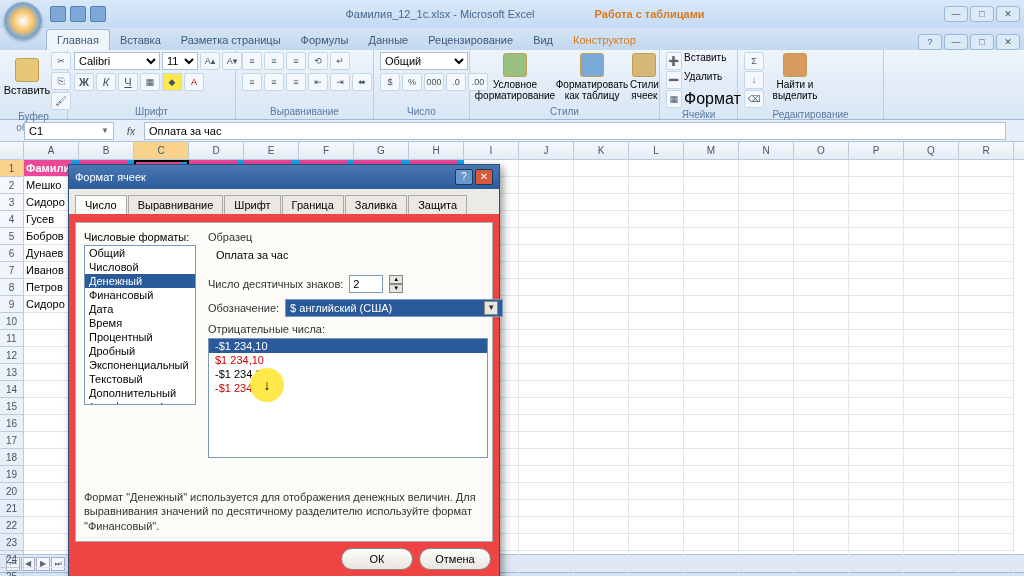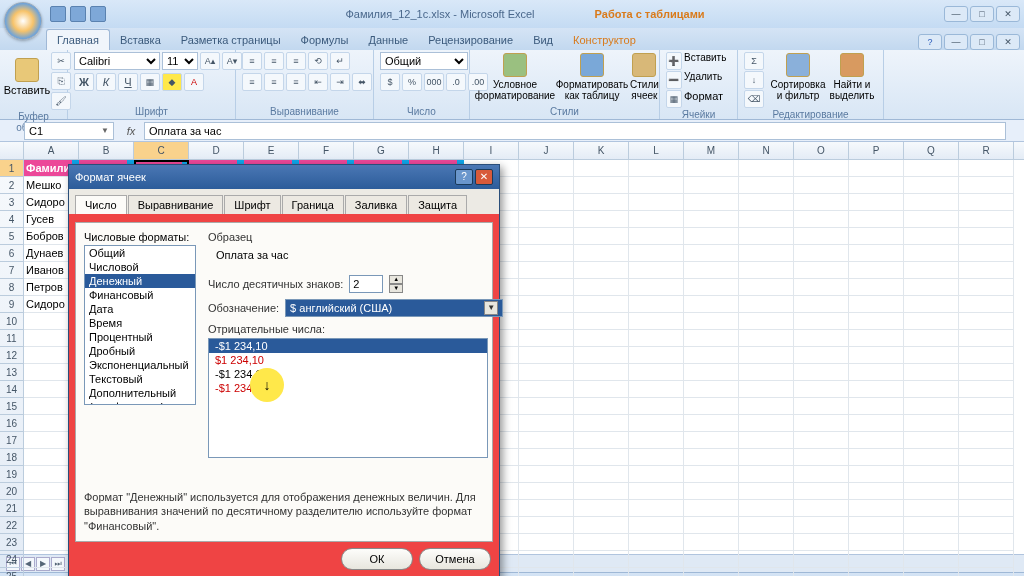--- a/index.html
+++ b/index.html
@@ -236,37 +236,32 @@
       <div class="row">
           <div class="smbtn" style="width:16px;">➕</div>
           <span style="font-size:10px;">Вставить</span>
         </div>
       <div class="row">
           <div class="smbtn" style="width:16px;">➖</div>
           <span style="font-size:10px;">Удалить</span>
         </div>
       <div class="row">
           <div class="smbtn" style="width:16px;">▦</div>
-          <span style="font-size:11px;">Формат</span>
+          <span style="font-size:16px;">Формат</span>
         </div>
     </div>
     <div class="group-label">Ячейки</div>
   </div>
   <div class="group" style="width:146px;">
     <div class="group-body">
       <div class="col" style="gap:1px;margin-right:4px;">
         <div class="smbtn">Σ</div>
         <div class="smbtn">↓</div>
         <div class="smbtn">⌫</div>
       </div>
-      <div class="bigbtn" style="width:54px;">
-          <div class="ico" style="background:#8ab0da;"></div>
-          <span style="font-size:10px;white-space:pre;text-align:center;">Сортировка
-и фильтр</span>
-        </div>
       <div class="bigbtn" style="width:48px;">
           <div class="ico" style="background:#d89a60;"></div>
           <span style="font-size:10px;white-space:pre;text-align:center;">Найти и
 выделить</span>
         </div>
     </div>
     <div class="group-label">Редактирование</div>
   </div>
 </div>
 

